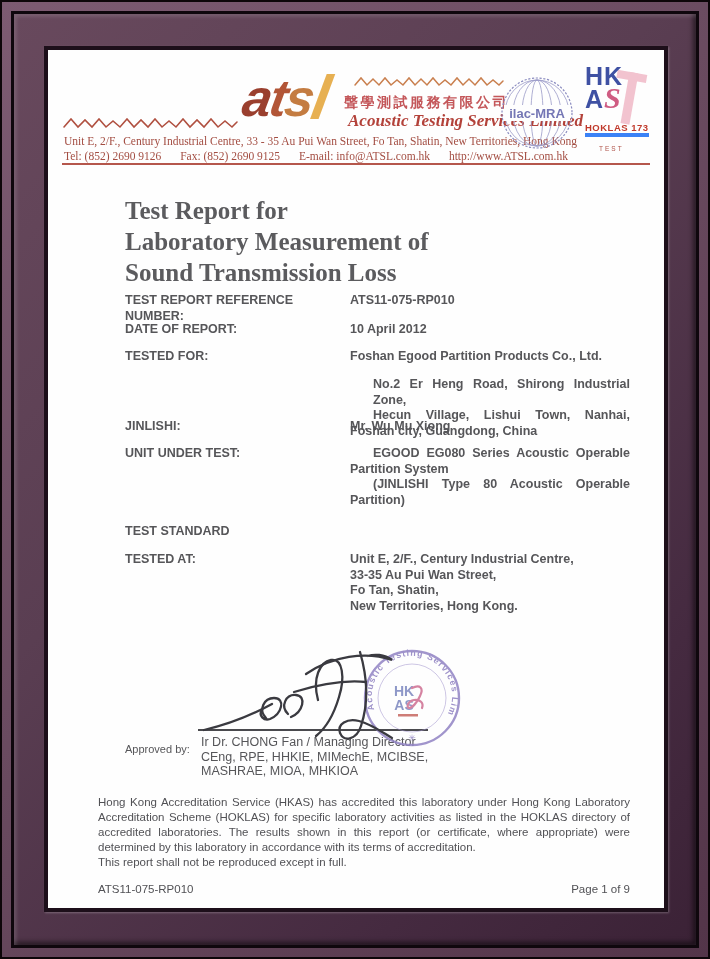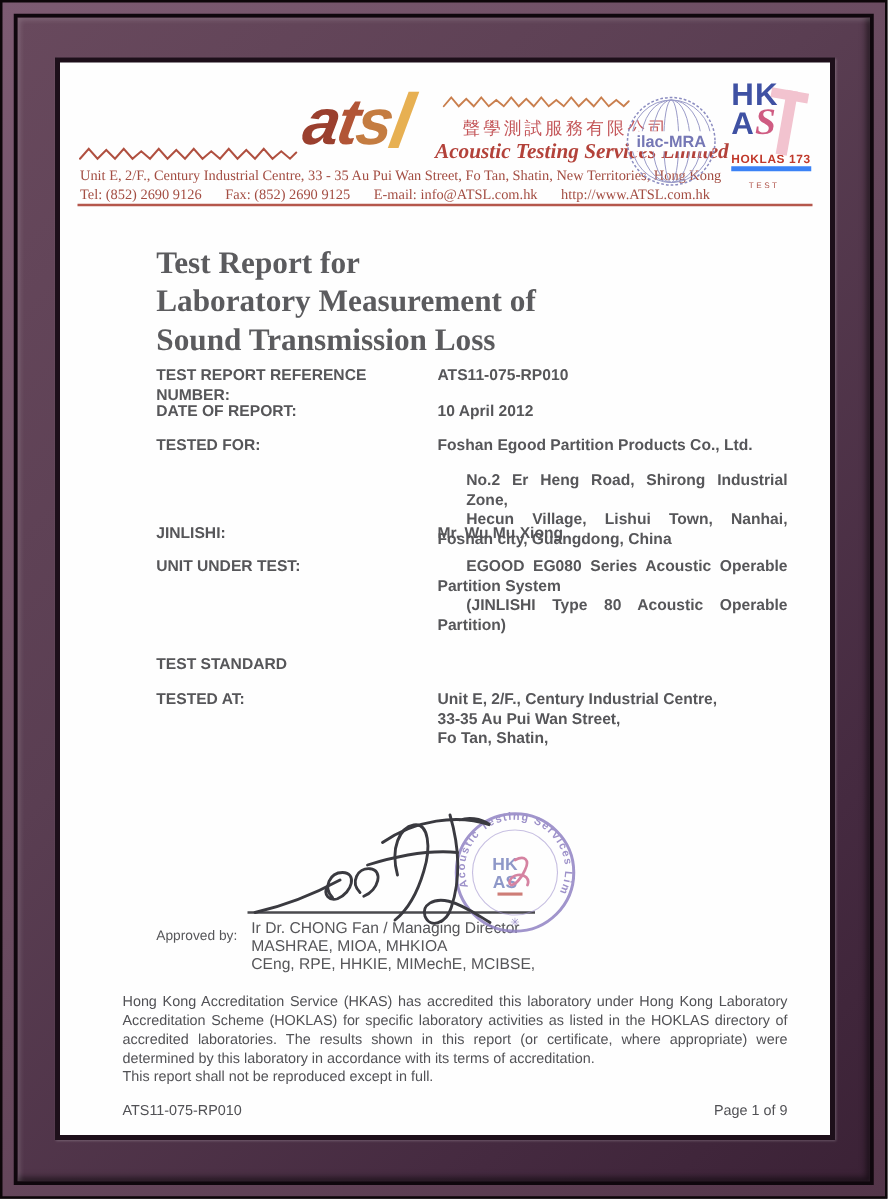--- a/index.html
+++ b/index.html
@@ -19,21 +19,21 @@
     background:#fefefe; color:#565659; }
 
   
   .zigzag { position:absolute; }
   .atsl-logo { position:absolute; left:196px; top:14px; font-style:italic; font-weight:800;
     transform:skewX(-10deg); font-size:52px; letter-spacing:-2px; line-height:1; }
   .atsl-logo .la { color:#9a3f2e; }
   .atsl-logo .lt { color:#b25536; }
   .atsl-logo .ls { color:#c47c41; }
   .atsl-logo .ll { color:#e7b052; font-size:62px; position:relative; top:3px; }
-  .cname-zh { position:absolute; left:322px; top:44px; font-size:14px; font-weight:normal;
+  .cname-zh { position:absolute; left:296px; top:44px; font-size:14px; font-weight:bold;
     color:#c4575a; letter-spacing:2.5px; white-space:nowrap; }
   .cname-en { position:absolute; left:300px; top:61px; font-family:"Liberation Serif", serif;
     font-style:italic; font-weight:bold; font-size:17px; color:#b3423a; white-space:nowrap; }
   .hdr-addr { position:absolute; left:16px; top:85px; font-family:"Liberation Serif", serif;
     font-size:11.5px; color:#a34d42; white-space:nowrap; }
   .hdr-contact { position:absolute; left:16px; top:100px; font-family:"Liberation Serif", serif;
     font-size:11.5px; color:#a34d42; white-space:nowrap; }
   .hdr-contact span { margin-right:16px; }
   .hdr-rule { position:absolute; left:14px; top:113px; width:588px; height:2px; background:#b5574c; }
 
@@ -184,20 +184,21 @@
     <div class="frow" style="top:474px">
       <div class="lbl">TEST STANDARD</div>
     </div>
 
     <div class="frow" style="top:502px">
       <div class="lbl">TESTED AT:</div>
       <div class="val">
         <div>Unit E, 2/F., Century Industrial Centre,</div>
         <div>33-35 Au Pui Wan Street,</div>
         <div>Fo Tan, Shatin,</div>
+        <div>New Territories, Hong Kong.</div>
       </div>
     </div>
 
     <svg class="stamp" width="104" height="104" viewBox="0 0 104 104">
       <circle cx="52" cy="52" r="47" fill="none" stroke="#9183c4" stroke-width="2.4"></circle>
       <circle cx="52" cy="52" r="34" fill="none" stroke="#a296ce" stroke-width=".9" opacity=".7"></circle>
       <defs>
         <path id="stamp-arc" d="M 15,65 A 40,40 0 1 1 89,65" fill="none"></path>
       </defs>
       <text font-family="Liberation Sans, sans-serif" font-size="8.8" font-weight="bold" fill="#8d7fc0" letter-spacing="1.1">
@@ -221,22 +222,22 @@
         <path d="M124,58 C118,36 126,20 137,18 C149,16 151,36 145,55 C140,72 132,86 122,94"></path>
         <path d="M100,50 C126,42 152,38 172,40"></path>
         <path d="M166,10 C173,34 175,60 167,84 C163,97 150,101 146,91 C143,82 153,76 165,79 C177,82 188,90 198,96"></path>
       </g>
     </svg>
 
     <div class="approved-by">Approved by:</div>
     <div class="sig-line"></div>
     <div class="signatory">
       <div>Ir Dr. CHONG Fan / Managing Director</div>
+      <div>CEng, RPE, HHKIE, MIMechE, MCIBSE,</div>
       <div>MASHRAE, MIOA, MHKIOA</div>
-      <div>CEng, RPE, HHKIE, MIMechE, MCIBSE,</div>
     </div>
 
     <div class="accred">Hong Kong Accreditation Service (HKAS) has accredited this laboratory under Hong Kong Laboratory Accreditation Scheme (HOKLAS) for specific laboratory activities as listed in the HOKLAS directory of accredited laboratories. The results shown in this report (or certificate, where appropriate) were determined by this laboratory in accordance with its terms of accreditation.</div>
     <div class="repro">This report shall not be reproduced except in full.</div>
     <div class="bottom-row">
       <span>ATS11-075-RP010</span>
       <span>Page 1 of 9</span>
     </div>
 
   </div>

